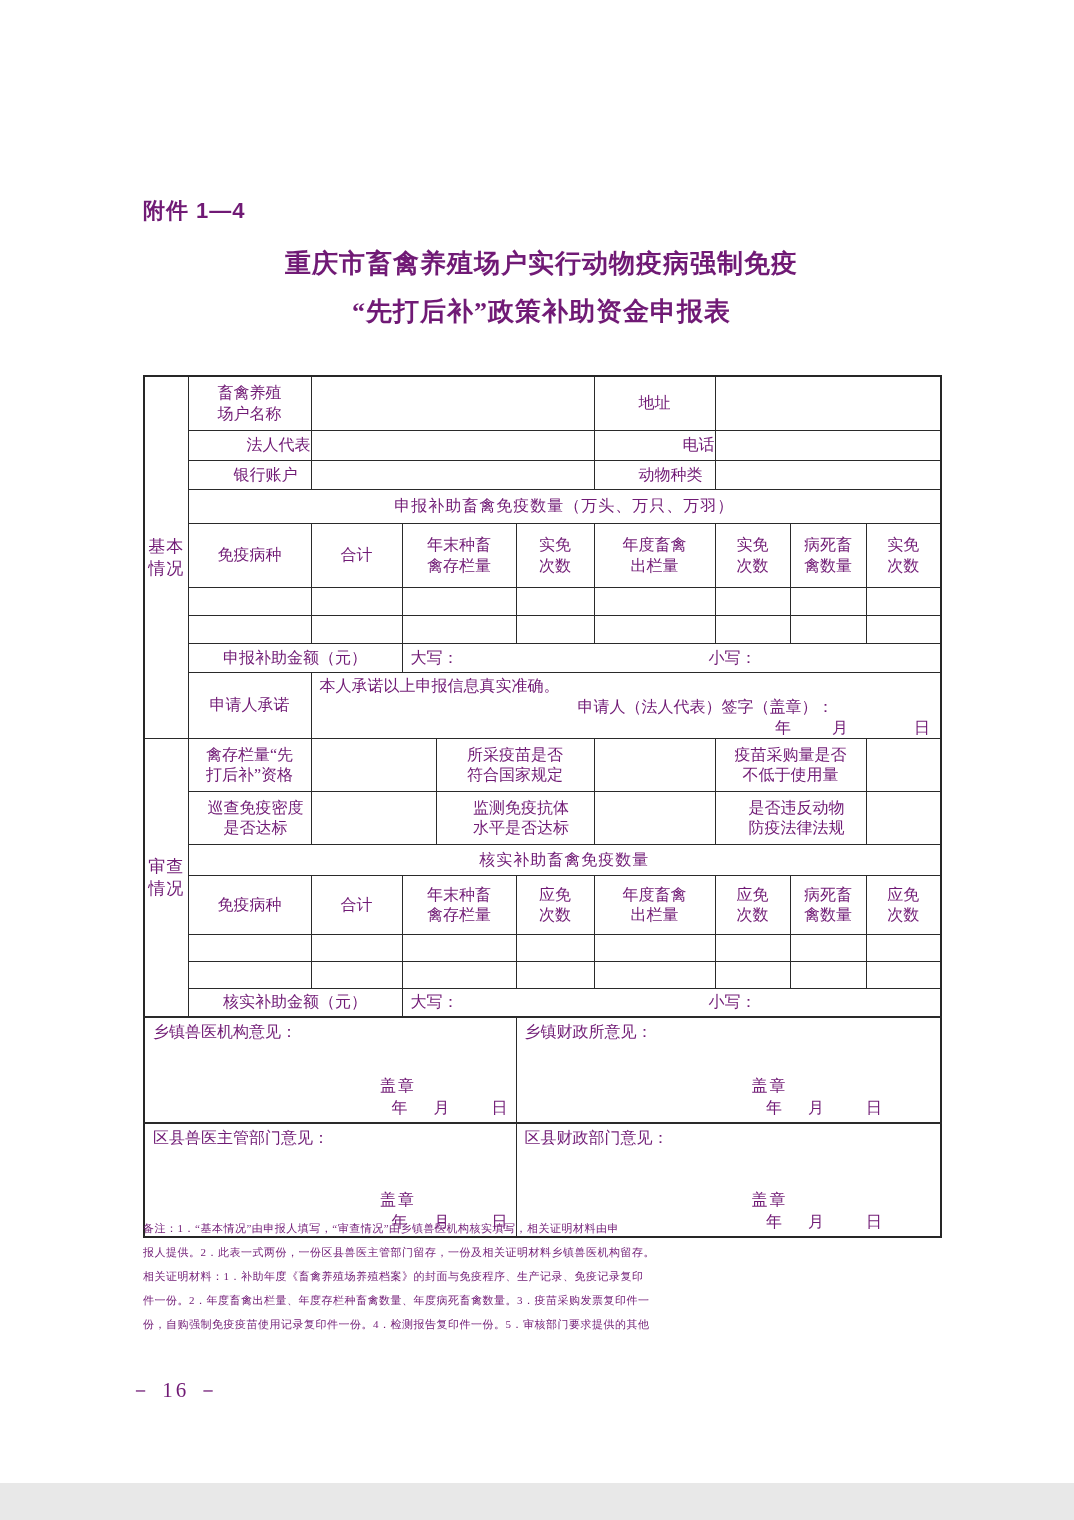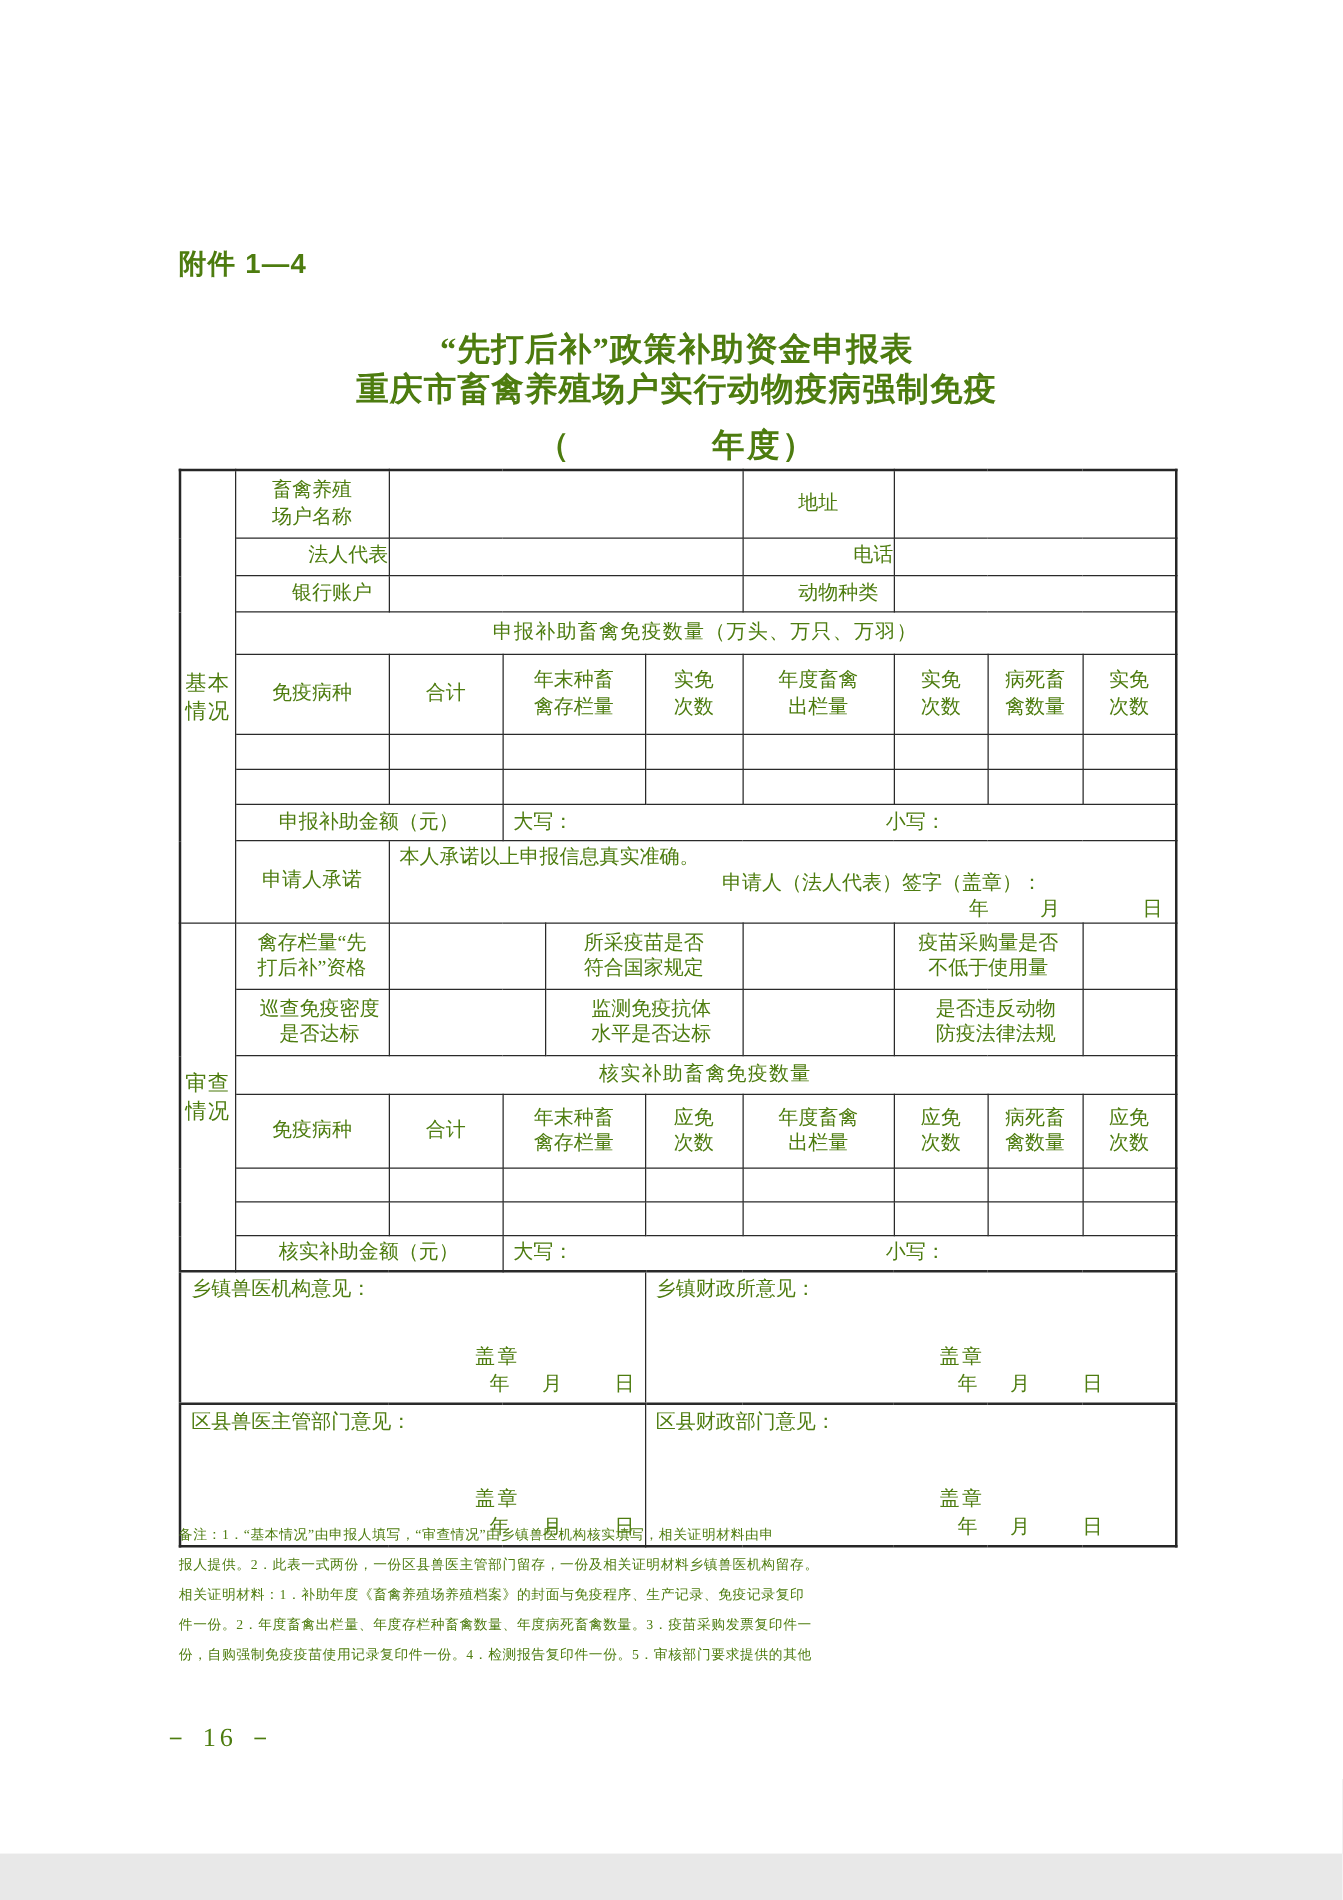--- a/index.html
+++ b/index.html
@@ -1,20 +1,20 @@
 <!DOCTYPE html>
 <html><head>
 <meta charset="utf-8">
 <style>
   html,body{margin:0;padding:0;background:#e8e8e8;}
   .page{
     position:relative;
     width:1074px;height:1483px;
     background:#ffffff;
-    color:#4d7c0f;
+    color:#701a75;
     font-family:"Liberation Serif","DejaVu Serif",serif;
     margin:0 auto;
     overflow:hidden;
   }
   .attachment{
     position:absolute;left:143px;top:196px;
     font-family:"Liberation Sans","DejaVu Sans",sans-serif;
     font-weight:600;font-size:22px;letter-spacing:1px;
   }
   .title{
@@ -76,23 +76,22 @@
   }
 </style>
 </head>
 <body>
 
 <div class="page">
 
   <div class="attachment">附件 1—4</div>
 
   <div class="title">
+    <div class="tl t1">重庆市畜禽养殖场户实行动物疫病强制免疫</div>
     <div class="tl t2">“先打后补”政策补助资金申报表</div>
-    <div class="tl t1">重庆市畜禽养殖场户实行动物疫病强制免疫</div>
-    <div class="tl t3">（　　　　年度）</div>
   </div>
 
   <table class="form">
     <colgroup>
       <col style="width:44px">
         <col style="width:123px">
         <col style="width:91px">
       <col style="width:34px">
         <col style="width:80px">
         <col style="width:78px">

